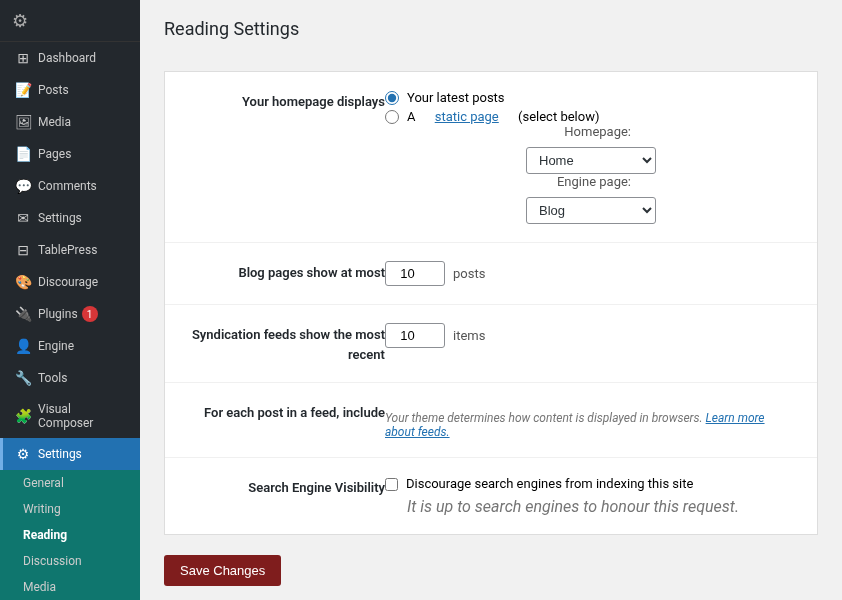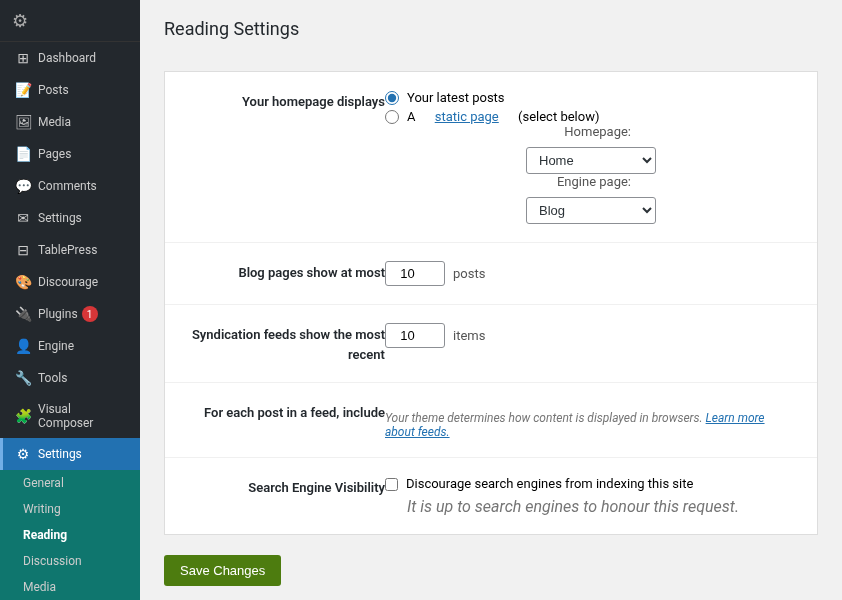--- a/index.html
+++ b/index.html
@@ -120,21 +120,21 @@
     .checkbox-row input[type="checkbox"] { margin-top: 2px; accent-color: #2271b1; }
     .checkbox-note {
       margin-top: 6px;
       margin-left: 22px;
       font-size: 16px;
       color: #757575;
       font-style: italic;
     }
 
     .save-btn {
-      background: #4d7c0f;
+      background: #7f1d1d;
       color: #fff;
       border: none;
       border-radius: 3px;
       padding: 8px 16px;
       font-size: 13px;
       cursor: pointer;
       margin-top: 20px;
     }
   </style>
 </head>

